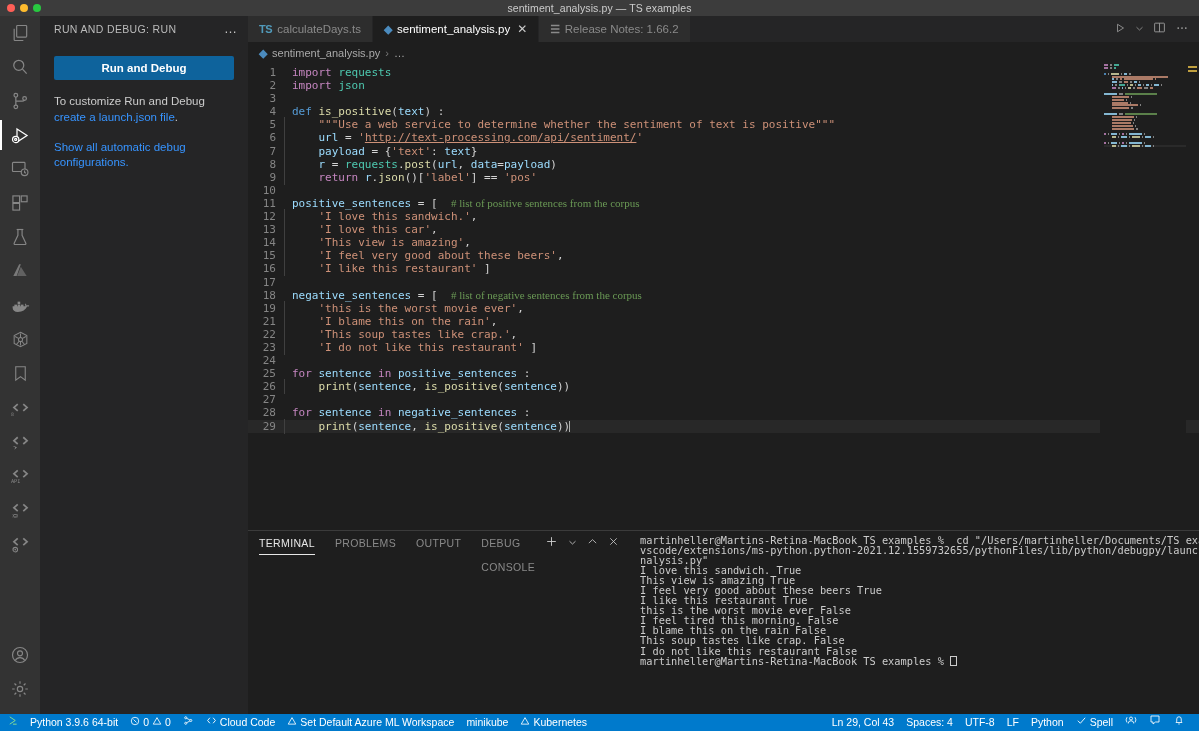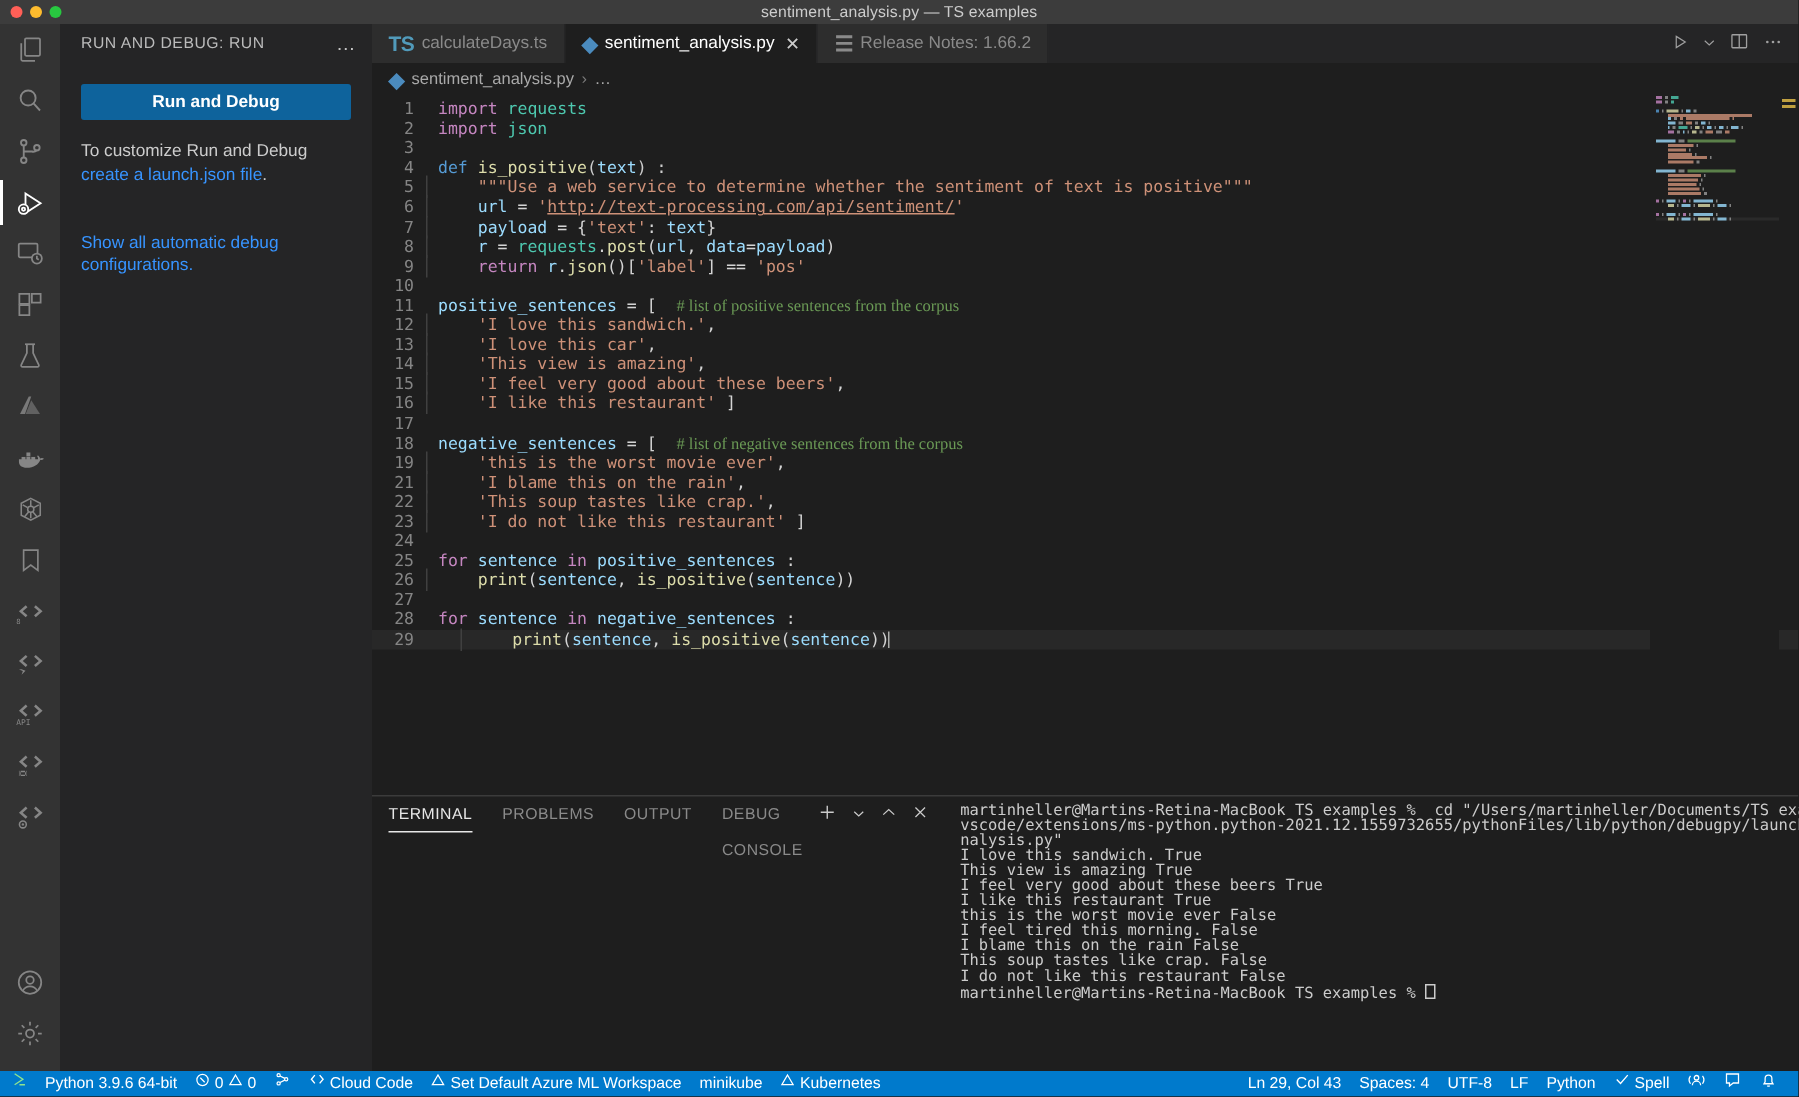--- a/index.html
+++ b/index.html
@@ -35,42 +35,42 @@
   .sidebar{width:208px;background:#252526;flex:0 0 208px;display:flex;flex-direction:column;}
   .sbheader{height:26px;display:flex;align-items:center;padding:0 6px 0 14px;}
   .sbtitle{font-size:10.5px;letter-spacing:.35px;color:#bbbbbb;text-transform:uppercase;flex:1;
            white-space:nowrap;overflow:hidden;}
   .sbmore{color:#c5c5c5;font-size:13px;letter-spacing:1px;line-height:10px;padding:0 4px;}
   .sbbody{padding:8px 14px 0 14px;}
   .runbtn{background:#0e639c;color:#ffffff;font-size:11.5px;font-weight:bold;text-align:center;
           height:24px;line-height:24px;border-radius:2px;margin-top:6px;}
   .sbtext{font-size:11.5px;line-height:15.5px;color:#cccccc;margin-top:14px;}
   .sblink{color:#3794ff;text-align:right;}
-  .sblink2{display:block;color:#3794ff;font-size:11.5px;margin-top:30px;line-height:15px;}
+  .sblink2{display:block;color:#3794ff;font-size:11.5px;margin-top:15px;line-height:15px;}
 
   
   .editorarea{flex:1 1 auto;display:flex;flex-direction:column;min-width:0;background:#1e1e1e;}
   .tabsrow{height:26px;background:#252526;display:flex;align-items:stretch;flex:0 0 26px;position:relative;}
   .tab{display:flex;align-items:center;gap:5px;padding:0 11px;font-size:11.5px;color:#8a8a8a;
        background:#2d2d2d;border-right:1px solid #252526;max-width:240px;white-space:nowrap;}
   .tab.active{background:#1e1e1e;color:#ffffff;}
-  .tabicon{font-size:14px;font-weight:bold;letter-spacing:-.4px;}
+  .tabicon{font-size:11px;font-weight:bold;letter-spacing:-.4px;}
   .tabicon.ts{color:#519aba;}
   .tabclose{font-size:12px;color:#cccccc;margin-left:2px;line-height:10px;}
   .tabs-actions{margin-left:auto;display:flex;align-items:center;gap:9px;padding:0 10px;color:#a0a0a0;}
 
   .breadcrumb{height:22px;display:flex;align-items:center;gap:5px;padding-left:11px;font-size:11px;
               color:#a9a9a9;flex:0 0 22px;background:#1e1e1e;}
   .crumb-sep{color:#7a7a7a;font-size:11px;}
 
   .codewrap{flex:1 1 auto;position:relative;overflow:hidden;background:#1e1e1e;min-height:0;}
   .code{font-family:"DejaVu Sans Mono","Liberation Mono",monospace;font-size:11px;line-height:13.1px;
         position:relative;padding-top:2px;}
   .cline{display:flex;height:13.1px;white-space:pre;}
-  .cline.cur{background:#282828;gap:23px;}
+  .cline.cur{background:#282828;}
   .lnum{width:28px;text-align:right;color:#858585;flex:0 0 28px;padding-right:0;}
   .ctext{padding-left:16px;white-space:pre;}
   .ind{position:relative;}
   .ind:before{content:"";position:absolute;left:-8px;top:-1px;bottom:-1px;width:1px;background:#404040;}
   .k{color:#c586c0;}   
   .kw{color:#569cd6;text-align:right;}  
   .fn{color:#dcdcaa;}
   .var{color:#9cdcfe;}
   .s{color:#ce9178;}
   .cm{color:#6a9955;font-family:Liberation Serif, serif;}

